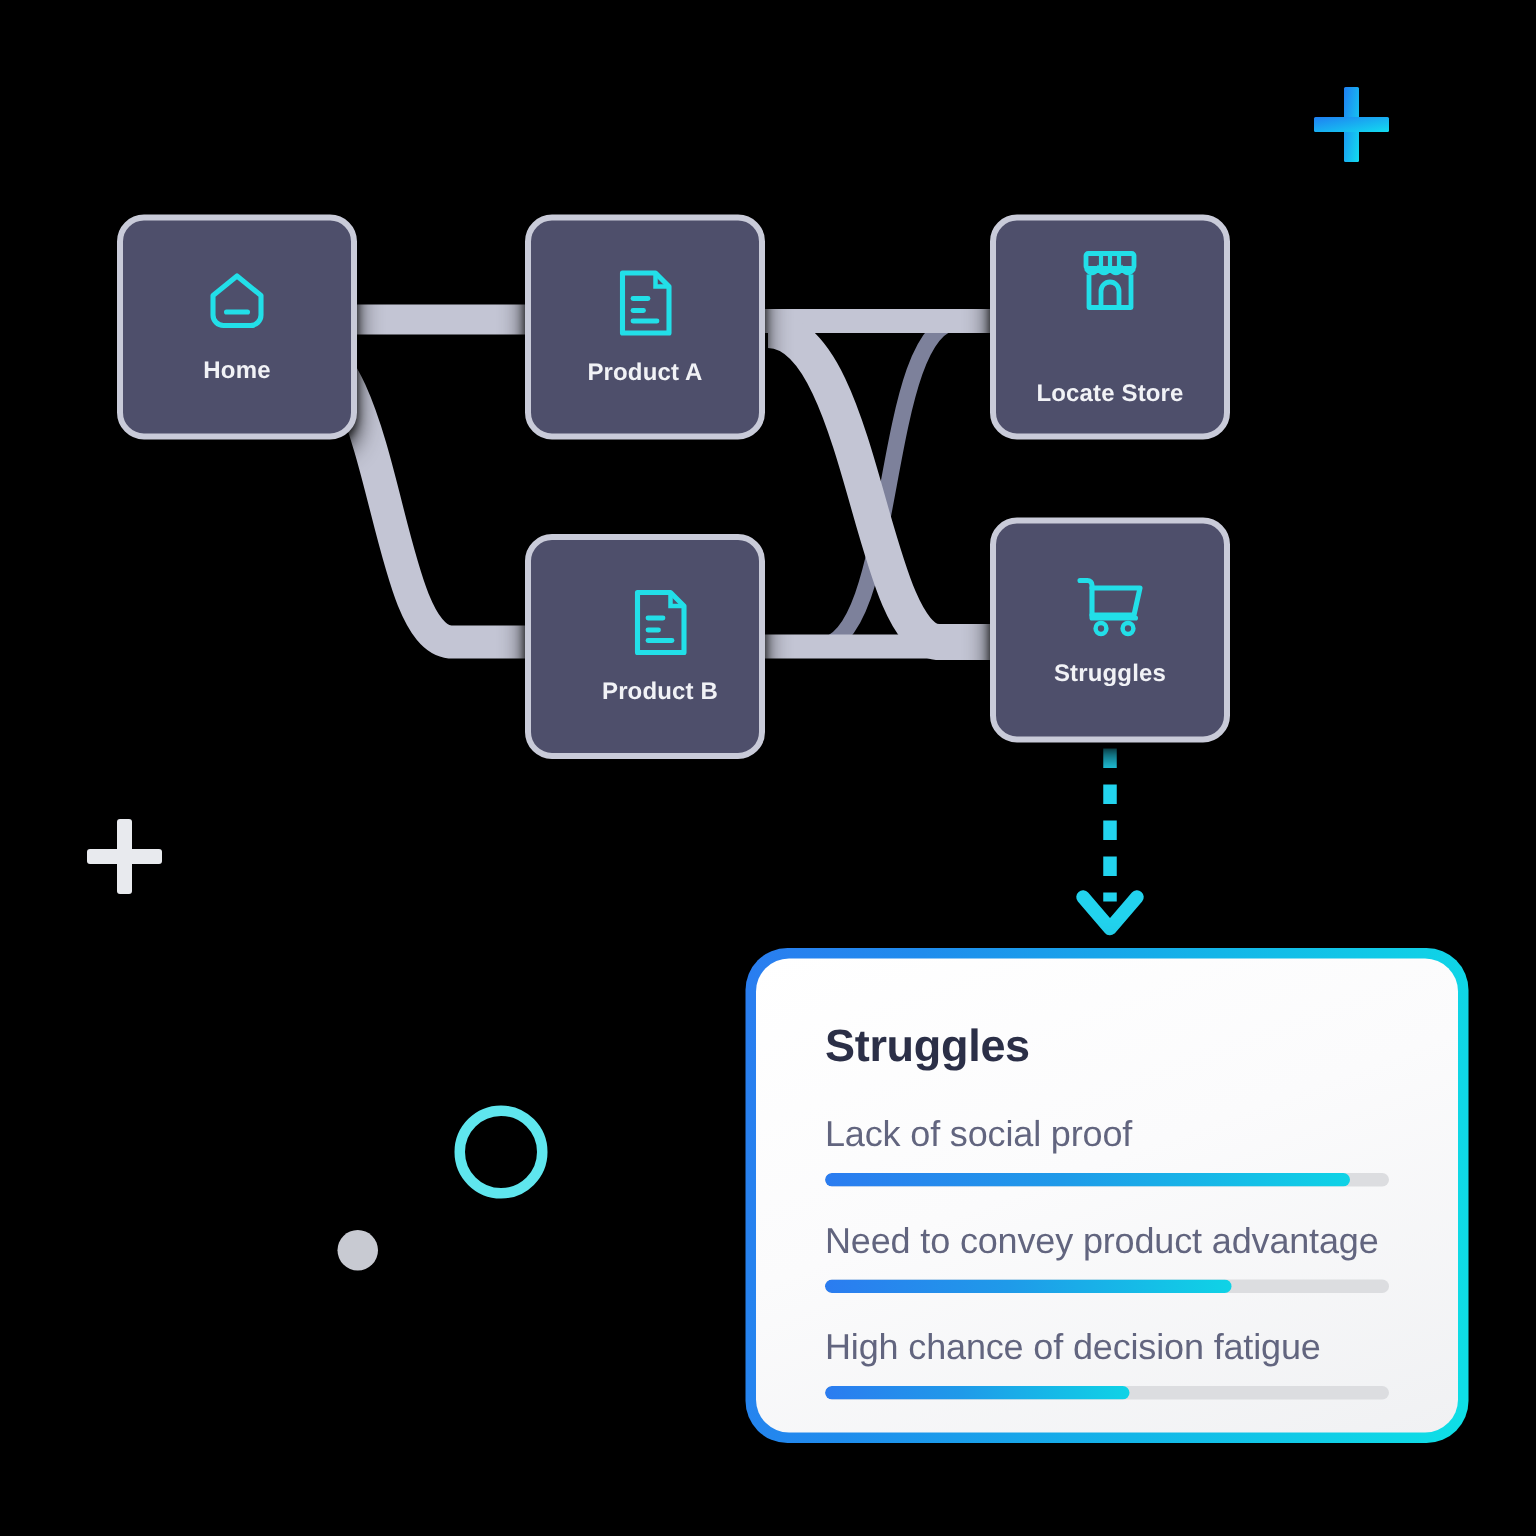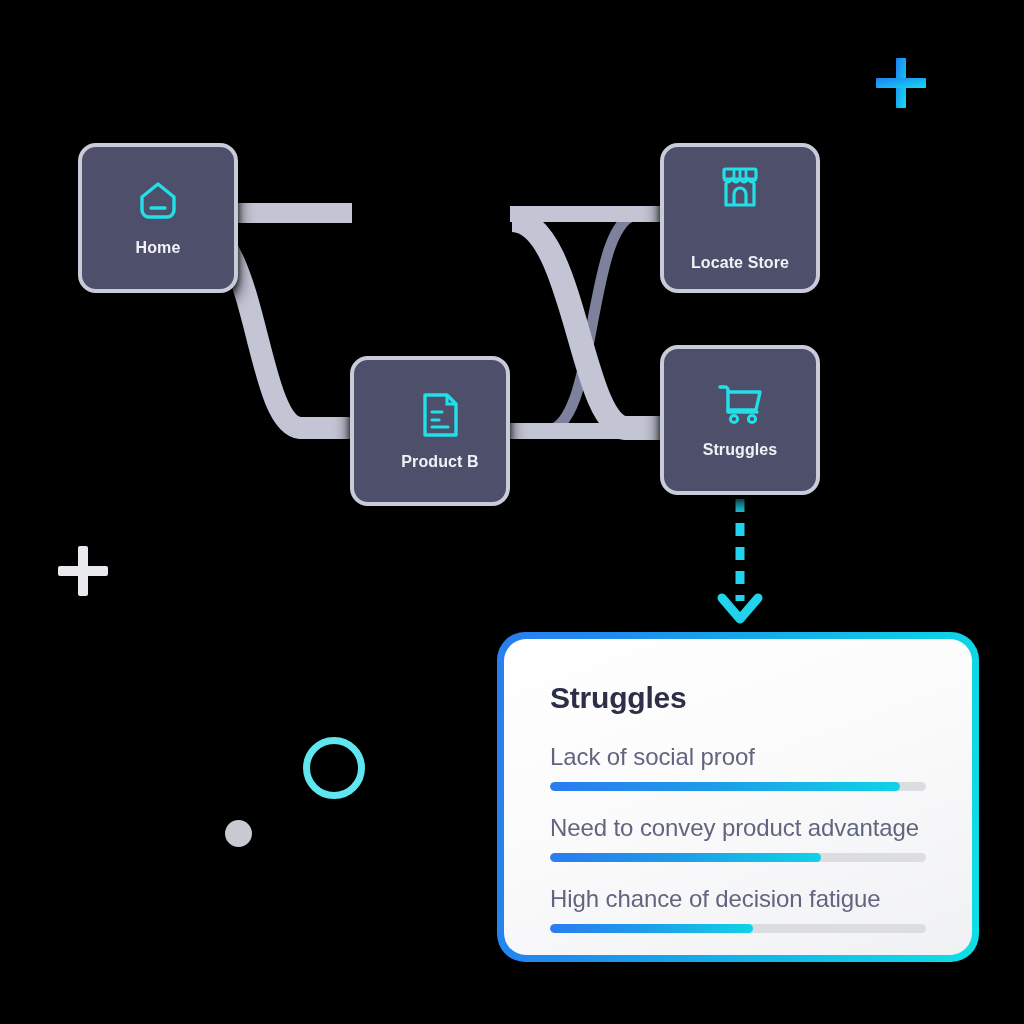--- a/index.html
+++ b/index.html
@@ -179,20 +179,32 @@
   <div class="flow-node" id="node-home">
     <span class="node-icon">
       <svg width="46" height="46" viewBox="0 0 46 46" xmlns="http://www.w3.org/2000/svg">
         <path d="M23 5 L39 18 L39 31 A7 7 0 0 1 32 38 L14 38 A7 7 0 0 1 7 31 L7 18 Z" fill="none" stroke="#22dfe8" stroke-width="3.4" stroke-linejoin="round"></path>
         <line x1="16" y1="29" x2="30" y2="29" stroke="#22dfe8" stroke-width="3.4" stroke-linecap="round"></line>
       </svg>
     </span>
     <span class="node-label">Home</span>
   </div>
 
+  <div class="flow-node" id="node-product-a">
+    <span class="node-icon">
+      <svg width="42" height="48" viewBox="0 0 42 48" xmlns="http://www.w3.org/2000/svg">
+        <path d="M6 4 L28 4 L37 13 L37 44 L6 44 Z" fill="none" stroke="#22dfe8" stroke-width="3.4" stroke-linejoin="round"></path>
+        <path d="M28 4 L28 13 L37 13" fill="none" stroke="#22dfe8" stroke-width="3"></path>
+        <line x1="13" y1="21" x2="23" y2="21" stroke="#22dfe8" stroke-width="3.2" stroke-linecap="round"></line>
+        <line x1="13" y1="29" x2="20" y2="29" stroke="#22dfe8" stroke-width="3.2" stroke-linecap="round"></line>
+        <line x1="13" y1="36" x2="29" y2="36" stroke="#22dfe8" stroke-width="3.2" stroke-linecap="round"></line>
+      </svg>
+    </span>
+    <span class="node-label">Product A</span>
+  </div>
 
   <div class="flow-node" id="node-product-b">
     <span class="node-icon">
       <svg width="42" height="48" viewBox="0 0 42 48" xmlns="http://www.w3.org/2000/svg">
         <path d="M6 4 L28 4 L37 13 L37 44 L6 44 Z" fill="none" stroke="#22dfe8" stroke-width="3.4" stroke-linejoin="round"></path>
         <path d="M28 4 L28 13 L37 13" fill="none" stroke="#22dfe8" stroke-width="3"></path>
         <line x1="13" y1="21" x2="23" y2="21" stroke="#22dfe8" stroke-width="3.2" stroke-linecap="round"></line>
         <line x1="13" y1="29" x2="20" y2="29" stroke="#22dfe8" stroke-width="3.2" stroke-linecap="round"></line>
         <line x1="13" y1="36" x2="29" y2="36" stroke="#22dfe8" stroke-width="3.2" stroke-linecap="round"></line>
       </svg>

